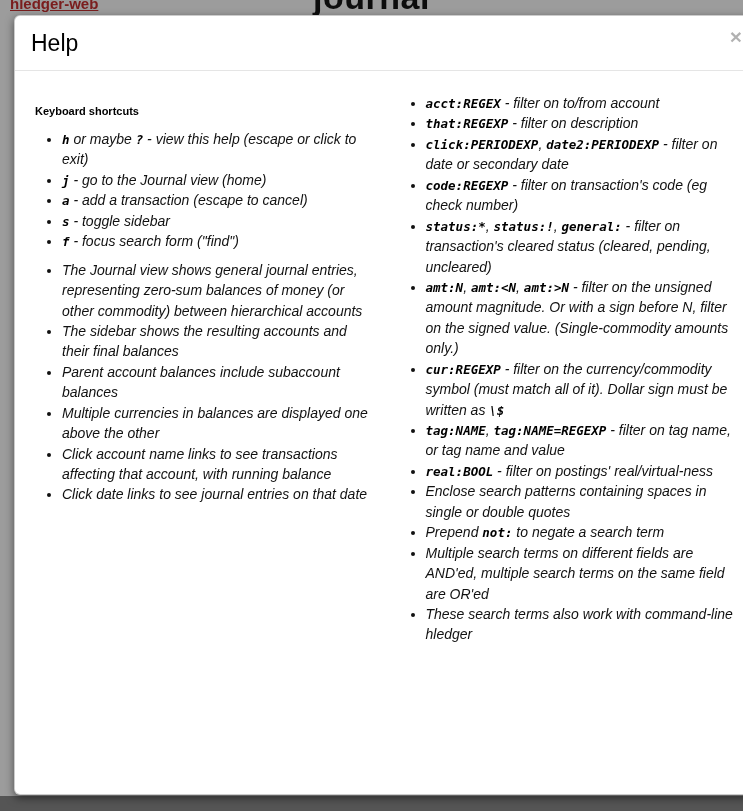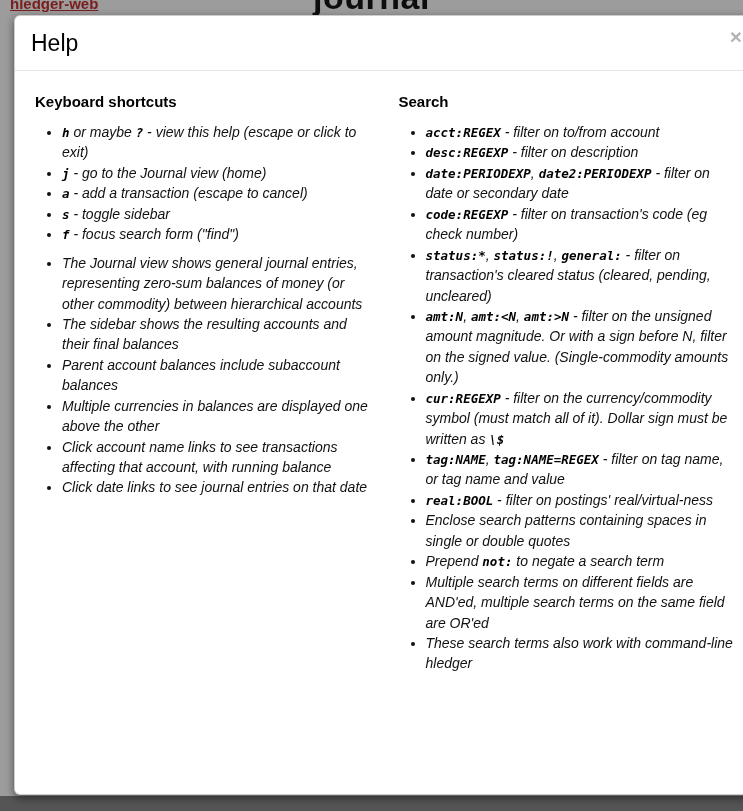--- a/index.html
+++ b/index.html
@@ -40,21 +40,21 @@
   .close-btn {
     position: absolute; top: 10px; right: 14px;
     background: none; border: 0; padding: 0;
     font-size: 21px; font-weight: bold; line-height: 1;
     color: #000; opacity: .3; cursor: pointer;
     font-family: "Liberation Sans", sans-serif;
   }
   .modal-body { padding: 22px 20px 30px; display: flex; gap: 26px; }
   .hcol { flex: 1 1 0; min-width: 0; }
 
-  .section-heading { font-size: 15px; font-weight: bold; color: #000; margin: 0 0 12px; }
+  .section-heading { font-size: 11px; font-weight: bold; color: #000; margin: 12px 0 12px; }
   .hcol > .section-heading + ul { margin-top: 0; }
   .hcol > ul + .section-heading { margin-top: 26px; }
   .hcol ul { margin: 0 0 8px; padding-left: 27px; font-style: italic; }
   .hcol li { font-size: 14px; line-height: 1.46; color: #111; }
   code {
     font-family: "DejaVu Sans Mono", monospace;
     font-size: 12.5px; font-weight: bold; color: #000;
     background: transparent;
   }
 </style>
@@ -87,30 +87,29 @@
         <ul>
           <li>The Journal view shows general journal entries, representing zero-sum balances of money (or other commodity) between hierarchical accounts</li>
           <li>The sidebar shows the resulting accounts and their final balances</li>
           <li>Parent account balances include subaccount balances</li>
           <li>Multiple currencies in balances are displayed one above the other</li>
           <li>Click account name links to see transactions affecting that account, with running balance</li>
           <li>Click date links to see journal entries on that date</li>
         </ul>
       </div>
     <div class="hcol">
-        <div class="section-heading">Search</div>
         <ul>
           <li><code>acct:REGEX</code> - filter on to/from account</li>
-          <li><code>desc:REGEXP</code> - filter on description</li>
-          <li><code>date:PERIODEXP</code>, <code>date2:PERIODEXP</code> - filter on date or secondary date</li>
+          <li><code>that:REGEXP</code> - filter on description</li>
+          <li><code>click:PERIODEXP</code>, <code>date2:PERIODEXP</code> - filter on date or secondary date</li>
           <li><code>code:REGEXP</code> - filter on transaction's code (eg check number)</li>
           <li><code>status:*</code>, <code>status:!</code>, <code>general:</code> - filter on transaction's cleared status (cleared, pending, uncleared)</li>
           <li><code>amt:N</code>, <code>amt:&lt;N</code>, <code>amt:&gt;N</code> - filter on the unsigned amount magnitude. Or with a sign before N, filter on the signed value. (Single-commodity amounts only.)</li>
           <li><code>cur:REGEXP</code> - filter on the currency/commodity symbol (must match all of it). Dollar sign must be written as <code>\$</code></li>
-          <li><code>tag:NAME</code>, <code>tag:NAME=REGEX</code> - filter on tag name, or tag name and value</li>
+          <li><code>tag:NAME</code>, <code>tag:NAME=REGEXP</code> - filter on tag name, or tag name and value</li>
           <li><code>real:BOOL</code> - filter on postings' real/virtual-ness</li>
           <li>Enclose search patterns containing spaces in single or double quotes</li>
           <li>Prepend <code>not:</code> to negate a search term</li>
           <li>Multiple search terms on different fields are AND'ed, multiple search terms on the same field are OR'ed</li>
           <li>These search terms also work with command-line hledger</li>
         </ul>
       </div>
   </div>
 </div>
 

